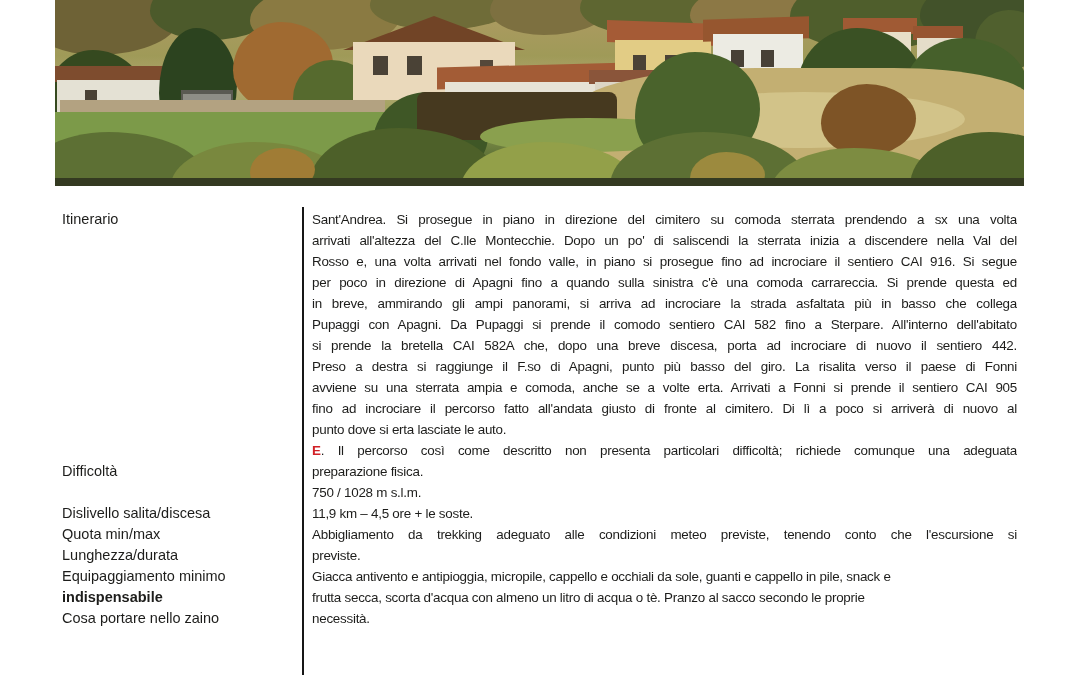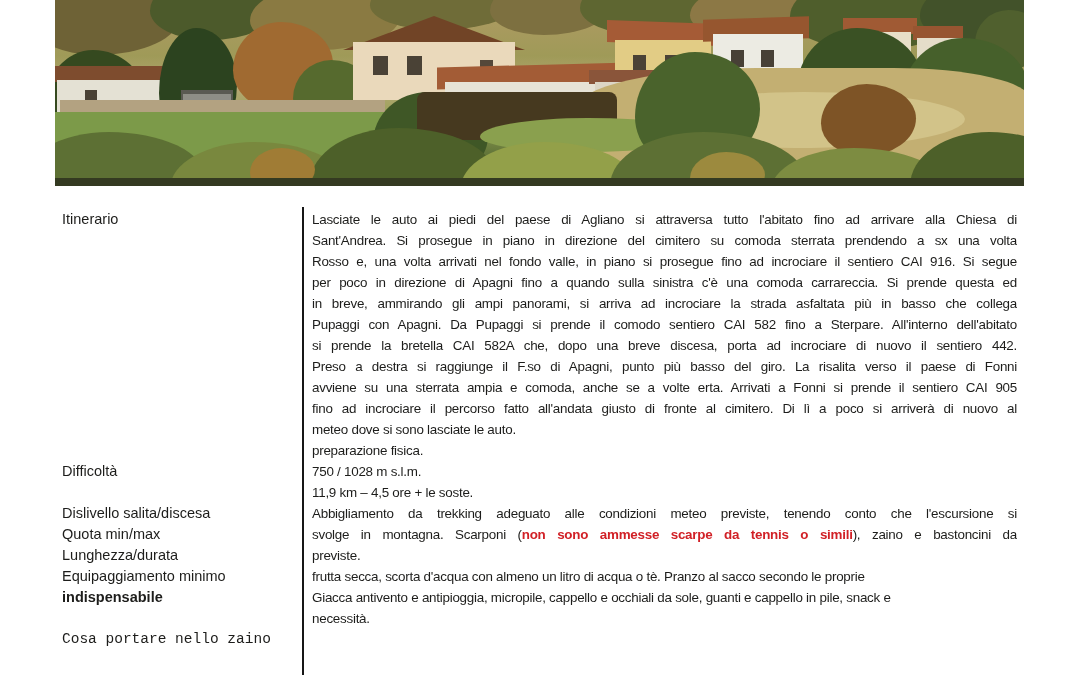--- a/index.html
+++ b/index.html
@@ -107,39 +107,39 @@
 </div>
 
 <div class="labels" id="labels">
     <div class="label" style="top: 0px;">Itinerario</div>
     <div class="label" style="top: 252px;">Difficoltà</div>
     <div class="label" style="top: 294px;">Dislivello salita/discesa</div>
     <div class="label" style="top: 315px;">Quota min/max</div>
     <div class="label" style="top: 336px;">Lunghezza/durata</div>
     <div class="label" style="top: 357px;">Equipaggiamento minimo</div>
     <div class="label" style="top: 378px; font-weight: bold;">indispensabile</div>
-    <div class="label" style="top: 420px; font-family: Liberation Mono, monospace;">Cosa portare nello zaino</div>
+    <div class="label" style="top: 399px;">Cosa portare nello zaino</div>
   </div>
 
 <div class="divider"></div>
 
 <div class="textcol" id="textcol">
-    <div class="line j"><span>Lasciate le auto ai piedi del paese di Agliano si attraversa tutto l'abitato fino ad arrivare alla Chiesa di</span></div>
     <div class="line j"><span>Sant'Andrea. Si prosegue in piano in direzione del cimitero su comoda sterrata prendendo a sx una volta</span></div>
+    <div class="line j"><span>arrivati all'altezza del C.lle Montecchie. Dopo un po' di saliscendi la sterrata inizia a discendere nella Val del</span></div>
     <div class="line j"><span>Rosso e, una volta arrivati nel fondo valle, in piano si prosegue fino ad incrociare il sentiero CAI 916. Si segue</span></div>
     <div class="line j"><span>per poco in direzione di Apagni fino a quando sulla sinistra c'è una comoda carrareccia. Si prende questa ed</span></div>
     <div class="line j"><span>in breve, ammirando gli ampi panorami, si arriva ad incrociare la strada asfaltata più in basso che collega</span></div>
     <div class="line j"><span>Pupaggi con Apagni. Da Pupaggi si prende il comodo sentiero CAI 582 fino a Sterpare. All'interno dell'abitato</span></div>
     <div class="line j"><span>si prende la bretella CAI 582A che, dopo una breve discesa, porta ad incrociare di nuovo il sentiero 442.</span></div>
     <div class="line j"><span>Preso a destra si raggiunge il F.so di Apagni, punto più basso del giro. La risalita verso il paese di Fonni</span></div>
     <div class="line j"><span>avviene su una sterrata ampia e comoda, anche se a volte erta. Arrivati a Fonni si prende il sentiero CAI 905</span></div>
     <div class="line j"><span>fino ad incrociare il percorso fatto all'andata giusto di fronte al cimitero. Di lì a poco si arriverà di nuovo al</span></div>
-    <div class="line"><span>meteo dove si sono lasciate le auto.</span></div>
+    <div class="line"><span>punto dove si erta lasciate le auto.</span></div>
+    <div class="line j"><span class="red-bold">E</span><span>. Il percorso così come descritto non presenta particolari difficoltà; richiede comunque una adeguata</span></div>
     <div class="line"><span>preparazione fisica.</span></div>
     <div class="line"><span>750 / 1028 m s.l.m.</span></div>
     <div class="line"><span>11,9 km – 4,5 ore + le soste.</span></div>
     <div class="line j"><span>Abbigliamento da trekking adeguato alle condizioni meteo previste, tenendo conto che l'escursione si</span></div>
-    <div class="line j"><span>svolge in montagna. Scarponi (</span><span class="red-bold">non sono ammesse scarpe da tennis o simili</span><span>), zaino e bastoncini da</span></div>
     <div class="line"><span>previste.</span></div>
+    <div class="line"><span>Giacca antivento e antipioggia, micropile, cappello e occhiali da sole, guanti e cappello in pile, snack e</span></div>
     <div class="line"><span>frutta secca, scorta d'acqua con almeno un litro di acqua o tè. Pranzo al sacco secondo le proprie</span></div>
-    <div class="line"><span>Giacca antivento e antipioggia, micropile, cappello e occhiali da sole, guanti e cappello in pile, snack e</span></div>
     <div class="line"><span>necessità.</span></div>
   </div>
 
 </body></html>

